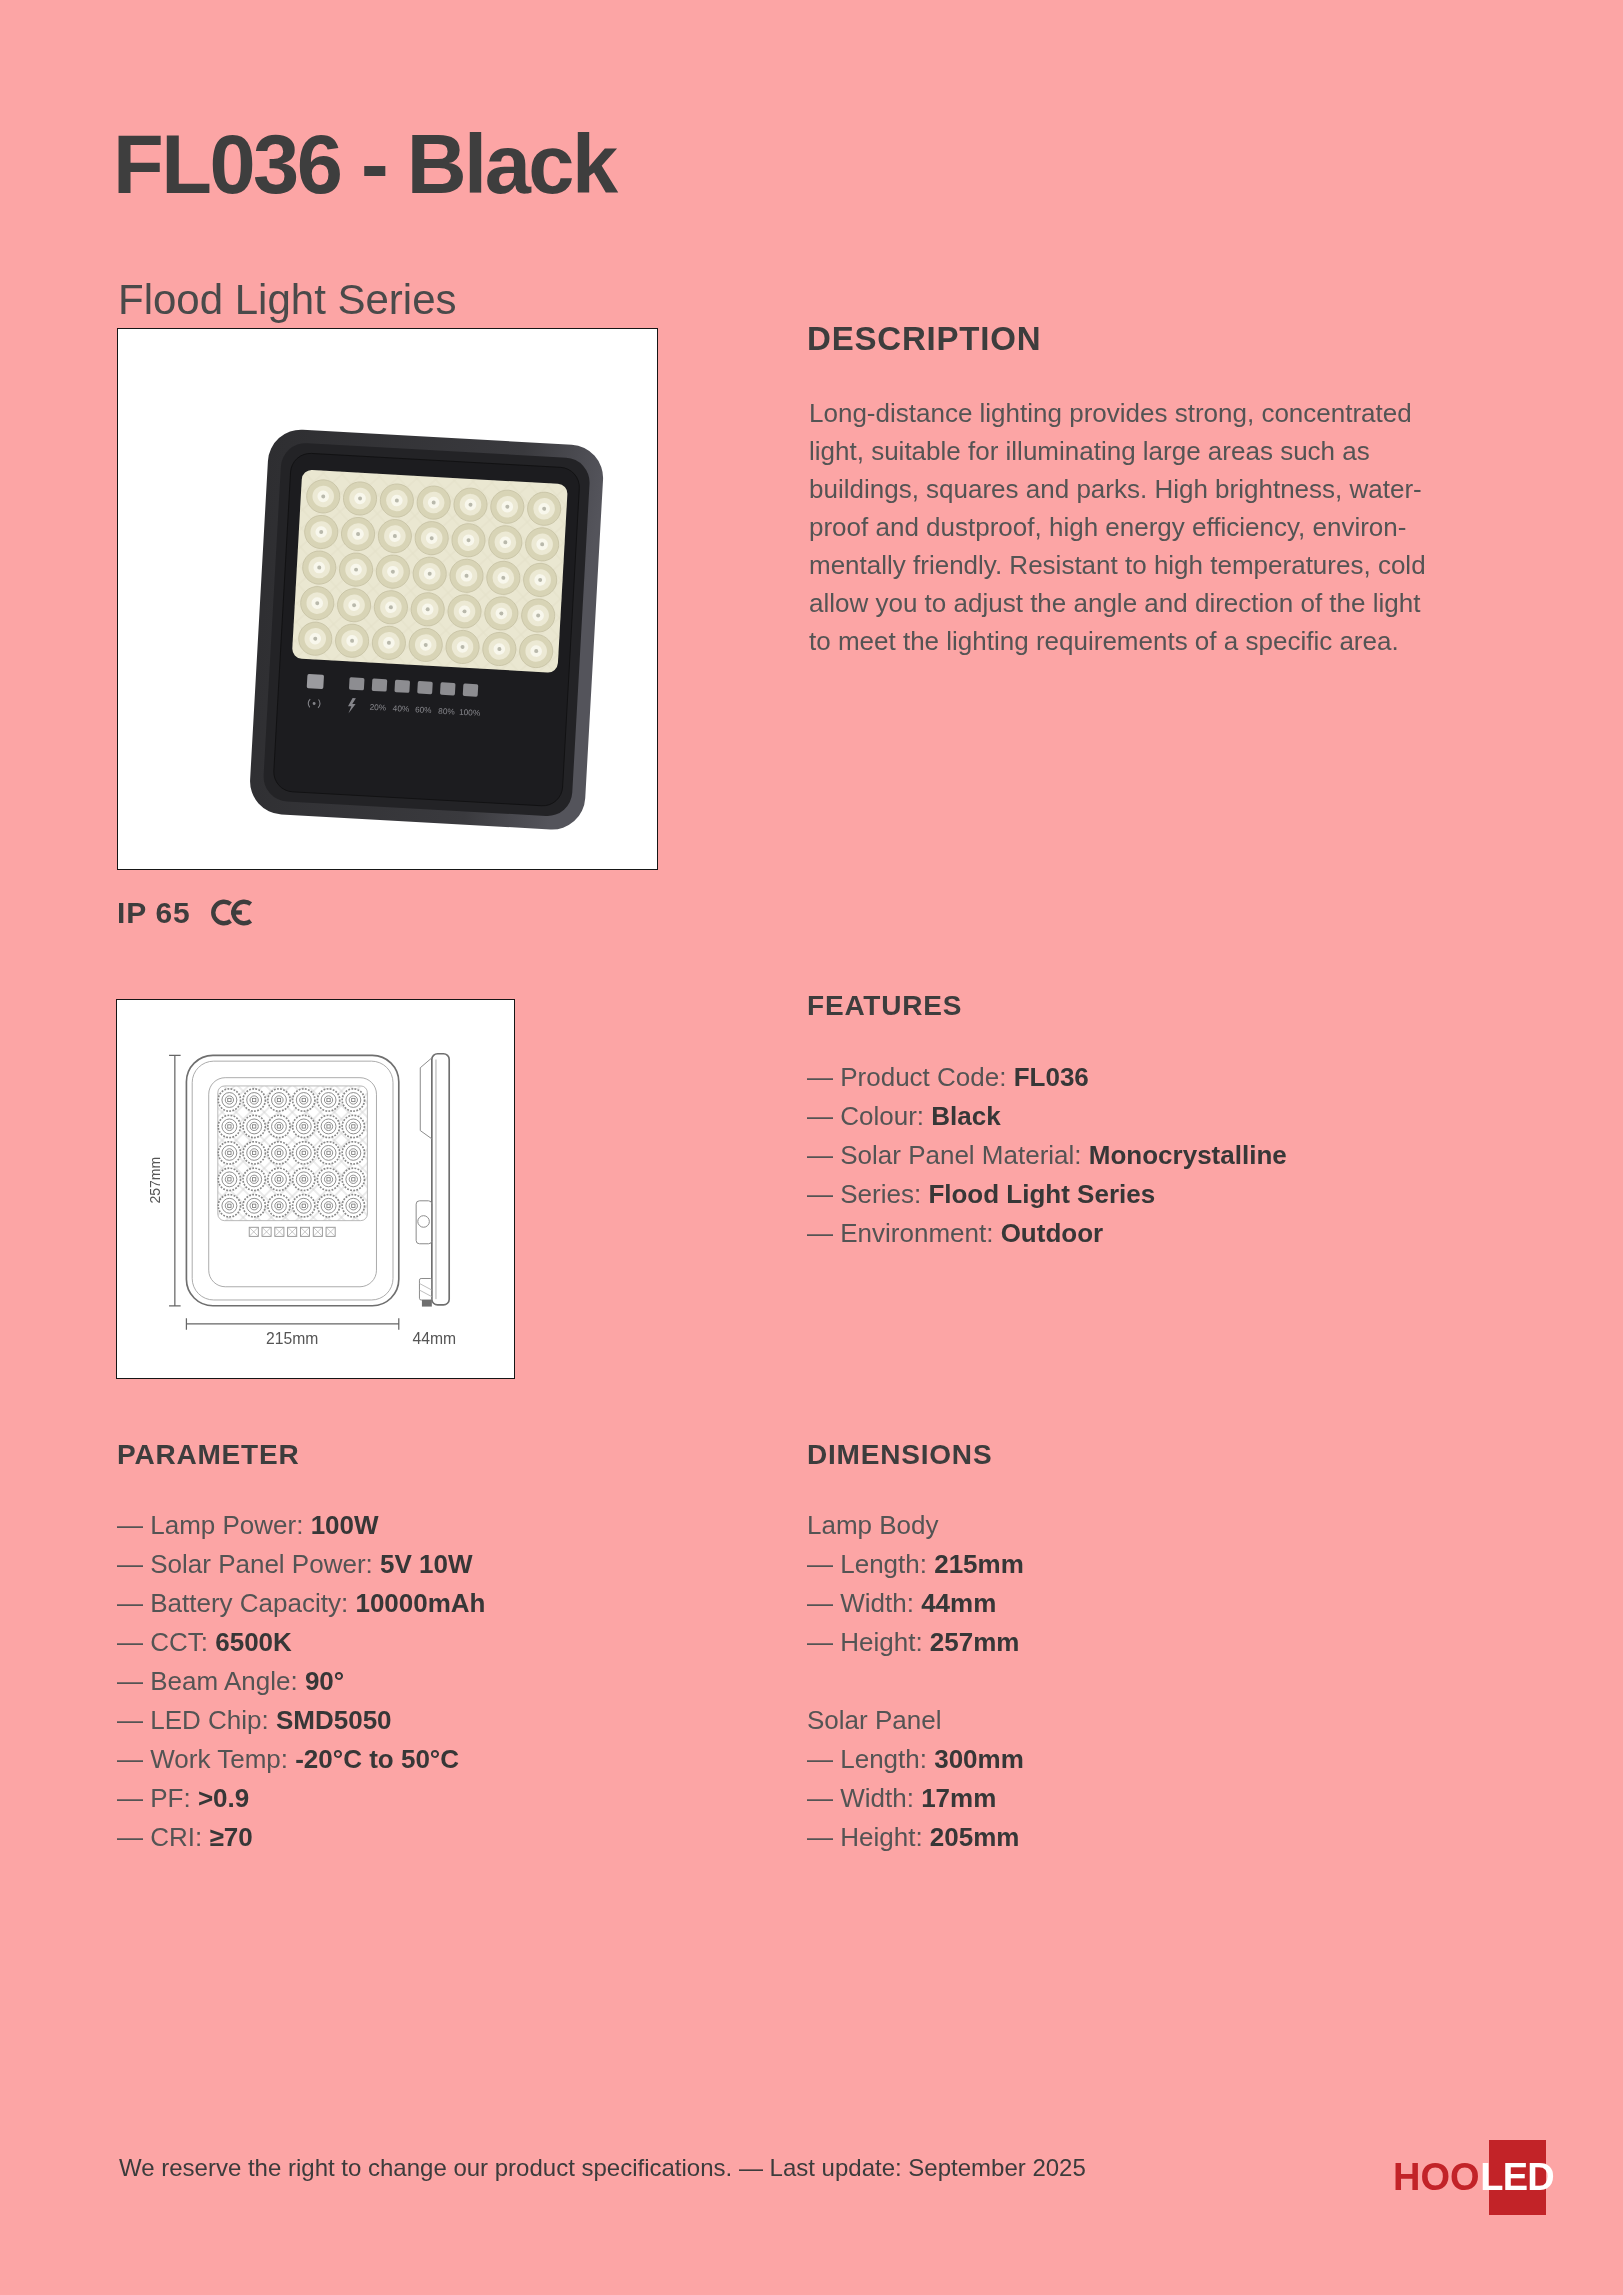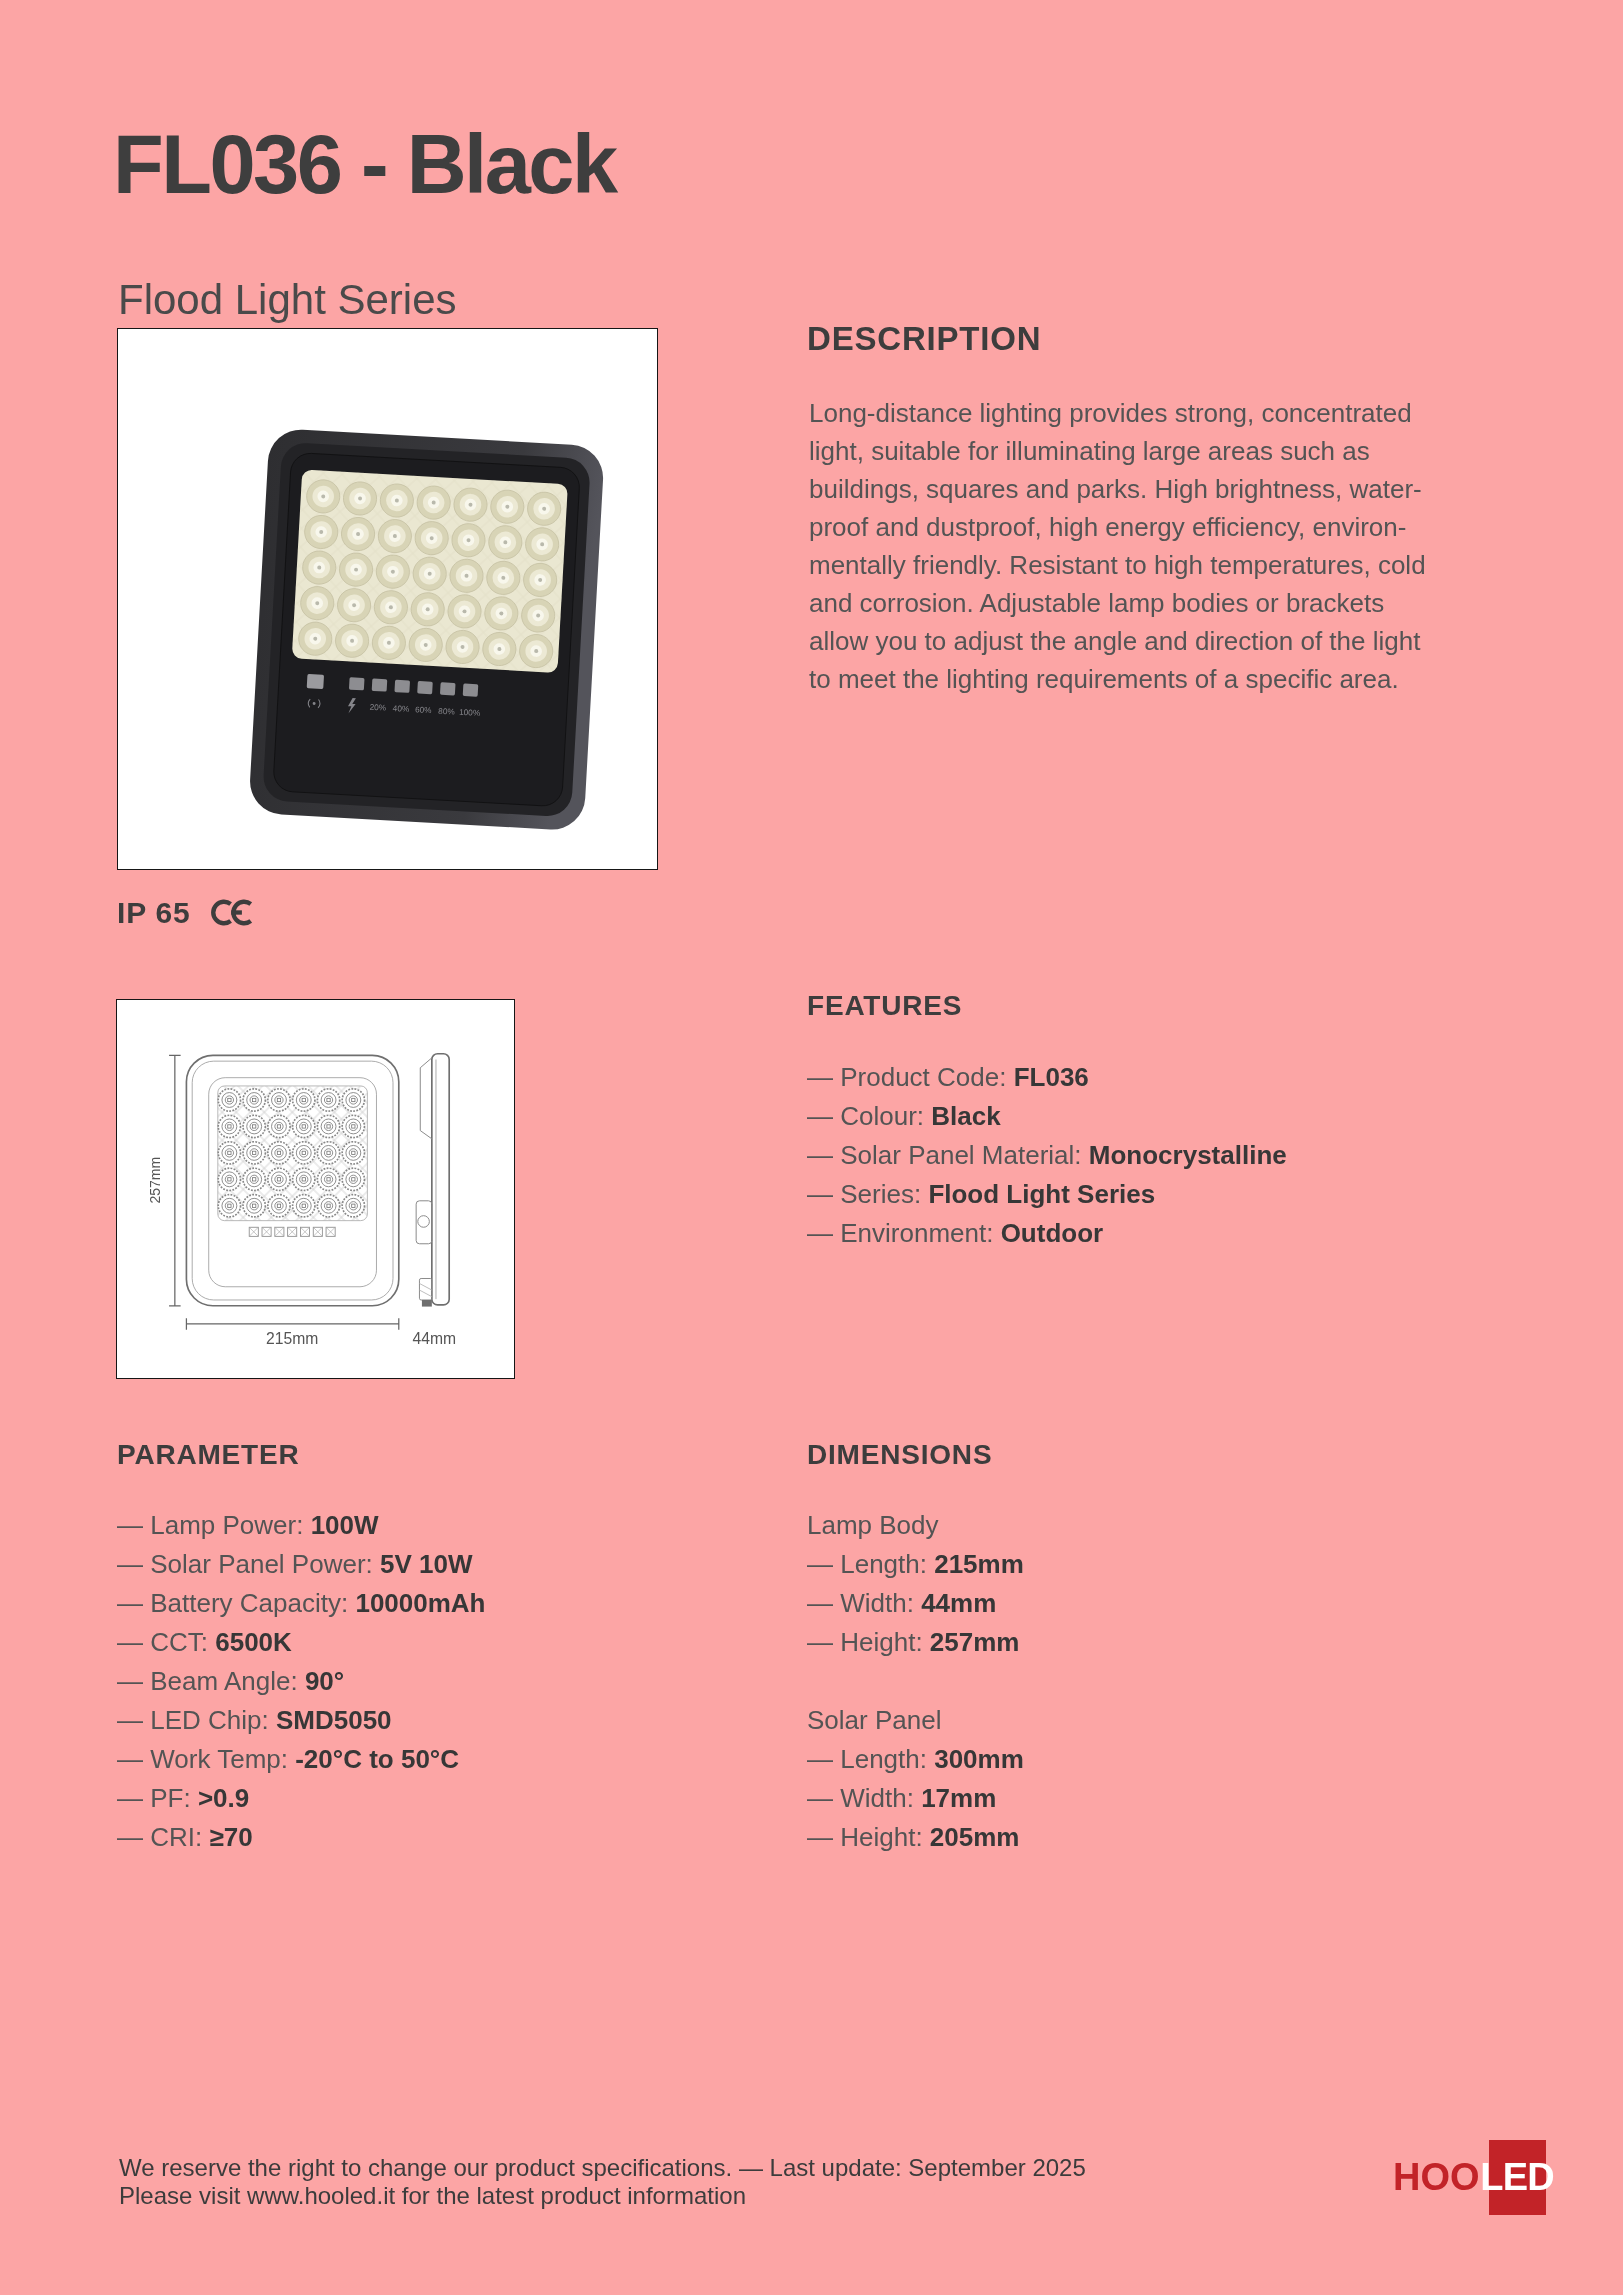--- a/index.html
+++ b/index.html
@@ -429,21 +429,20 @@
     </svg>
   </div>
 
   <div class="abs sec-heading desc-heading">DESCRIPTION</div>
   <div class="abs desc-body">
     <div class="line">Long-distance lighting provides strong, concentrated</div>
     <div class="line">light, suitable for illuminating large areas such as</div>
     <div class="line">buildings, squares and parks. High brightness, water-</div>
     <div class="line">proof and dustproof, high energy efficiency, environ-</div>
     <div class="line">mentally friendly. Resistant to high temperatures, cold</div>
-    <div class="line">and corrosion. Adjustable lamp bodies or brackets</div>
     <div class="line">allow you to adjust the angle and direction of the light</div>
     <div class="line">to meet the lighting requirements of a specific area.</div>
   </div>
 
   <div class="abs sec-heading feat-heading">FEATURES</div>
   <div class="abs list feat-list">
     <div class="row"><span>— Product Code: </span><b>FL036</b></div>
     <div class="row"><span>— Colour: </span><b>Black</b></div>
     <div class="row"><span>— Solar Panel Material: </span><b>Monocrystalline</b></div>
     <div class="row"><span>— Series: </span><b>Flood Light Series</b></div>
@@ -471,21 +470,20 @@
     <div class="row"><span>— Height: </span><b>257mm</b></div>
     <div class="spacer"></div>
     <div class="group-name">Solar Panel</div>
     <div class="row"><span>— Length: </span><b>300mm</b></div>
     <div class="row"><span>— Width: </span><b>17mm</b></div>
     <div class="row"><span>— Height: </span><b>205mm</b></div>
   </div>
 
   <div class="abs footer-text">
     <div>We reserve the right to change our product specifications. — Last update: September 2025</div>
-    <div>Please visit www.hooled.it for the latest product information</div>
   </div>
 
   <div class="abs logo">
     <span class="logo-prefix">HOO</span>
     <span class="logo-box">
       <span class="logo-suffix">LED</span>
     </span>
   </div>
 
 </div>

